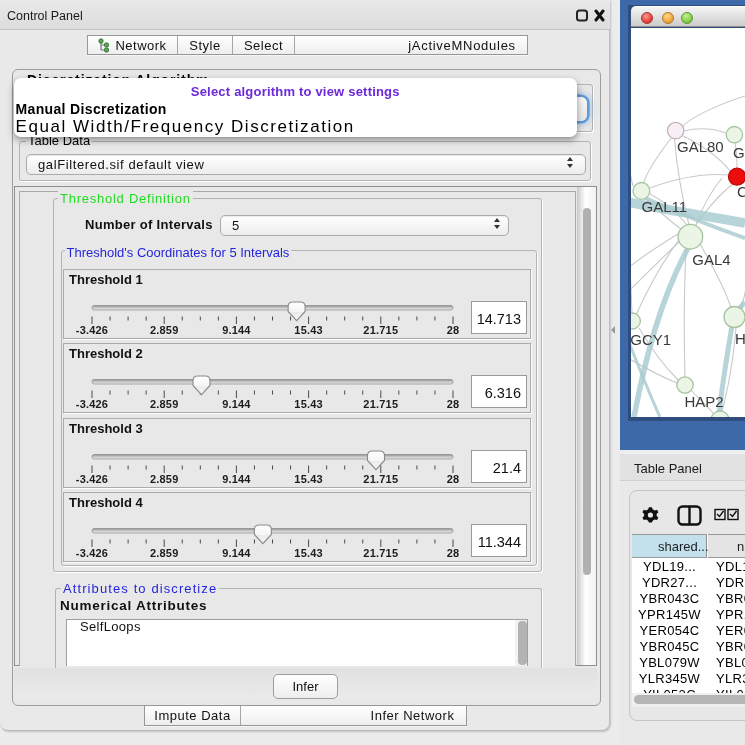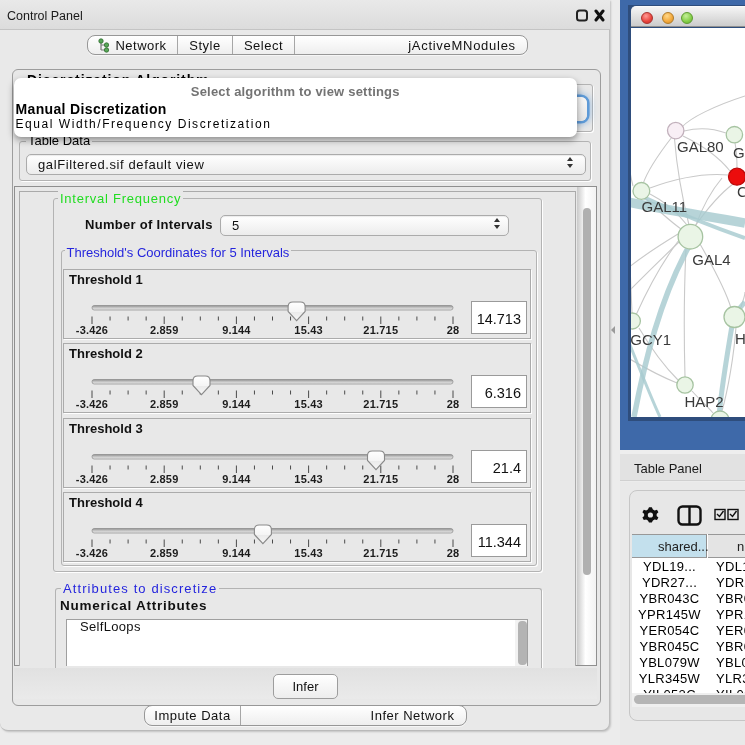--- a/index.html
+++ b/index.html
@@ -9,21 +9,21 @@
 
 
 #cpwin { left:0; top:0; width:610px; height:731px; background:#e9e9e9;
   border-right:1px solid #bdbdbd; border-bottom:1px solid #b9b9b9;
   border-radius:0 0 8px 8px; box-shadow:1px 1px 2px rgba(0,0,0,0.18); }
 #titlebar { left:0; top:0; width:610px; height:30px;
   background:linear-gradient(#e9e9e9,#dcdcdc); border-bottom:1px solid #c4c4c4; }
 #titlebar .t { position:absolute; left:7px; top:9px; font-size:12.5px; color:#1a1a1a; }
 
 
-.seg { position:absolute; display:flex; border:1px solid #979797; border-radius:8px;
+.seg { position:absolute; display:flex; border:1px solid #979797; border-radius:0;
   background:linear-gradient(#ffffff,#eeeeee); overflow:hidden;
   box-shadow:0 1px 0 rgba(255,255,255,0.6); }
 .seg .s { position:relative; display:flex; align-items:center; justify-content:center;
   font-size:13px; color:#111; border-right:1px solid #a6a6a6; letter-spacing:0.5px; }
 .seg .s:last-child { border-right:none; }
 .seg .s.on { background:linear-gradient(#9a9a9a,#7e7e7e); color:#ededed;margin-top:27px; }
 
 
 #outer { left:12px; top:69px; width:589px; height:637px; background:#e8e8e8;
   border:1.5px solid #9d9d9d; border-radius:6px; }
@@ -57,23 +57,23 @@
 
 
 #applybtn { left:273px; top:674px; width:65px; height:25px;
   background:linear-gradient(#ffffff,#ededed); border:1px solid #9d9d9d; border-radius:5px;
   font-size:13px; color:#111; text-align:center; line-height:23px; }
 
 
 #popup { left:13.5px; top:77.5px; width:563.5px; height:59.5px; background:#fff; border-radius:7px;
   box-shadow:0 3px 7px rgba(0,0,0,0.4); z-index:50; }
 #popup .hint { position:absolute; left:0; right:0; top:6.5px; text-align:center;
-  font-size:13px; font-weight:bold; color:#737373; letter-spacing:0.2px; }
+  font-size:13px; font-weight:bold; color:#6d28d9; letter-spacing:0.2px; }
 #popup .i1 { position:absolute; left:2px; top:23.5px; font-size:14px; font-weight:bold; color:#000; letter-spacing:0.35px; }
-#popup .i2 { position:absolute; left:2px; top:39.5px; font-size:12px; color:#000; letter-spacing:1.55px; }
+#popup .i2 { position:absolute; left:2px; top:39.5px; font-size:17px; color:#000; letter-spacing:1.55px; }
 
 
 #bluebg { left:620px; top:0; width:125px; height:450px; background:#3e69a9; }
 #netshadow { left:628px; top:4.5px; width:117px; height:416.5px; background:#2e4d7c; }
 #nettitle { left:631px; top:6px; width:114px; height:21px;
   background:linear-gradient(#f5f5f5,#cccccc); border-top:1px solid #fbfbfb;
   border-radius:5px 0 0 0; border-bottom:1px solid #8f8f8f; }
 #netcanvas { left:631px; top:27.5px; width:124px; height:389.5px; background:#fff; overflow:hidden; }
 .light { position:absolute; top:4.5px; width:12px; height:12px; border-radius:50%; }
 #tphead { left:620px; top:453.5px; width:125px; height:27.5px; background:#e2e2e2;
@@ -139,21 +139,21 @@
     </div>
 </div>
 
 <div class="abs" style="left:14px; top:186px; width:583px; height:480px; border:1px solid #8f8f8f; background:#e8e8e8;"></div>
 <div class="abs" style="left:19px; top:191px; width:557px; height:475px; border:1px solid #aaaaaa; border-bottom:none; background:#e8e8e8;"></div>
 
 <div class="abs" style="left:577px; top:187px; width:19px; height:478px; background:linear-gradient(90deg,#c9c9c9,#ffffff 45%,#f2f2f2);"></div>
 <div class="abs" style="left:583px; top:208px; width:8px; height:367px; background:#b0b0b0; border-radius:4px;"></div>
 
 <div class="etch" style="left:53px; top:198px; width:489px; height:374px;"></div>
-<div class="gtitle" style="left:58px; top:191px; color:#21dd21; letter-spacing:0.75px;">Interval Frequency</div>
+<div class="gtitle" style="left:58px; top:191px; color:#21dd21; letter-spacing:0.75px;">Threshold Definition</div>
 
 <div class="abs" style="left:85px; top:217px; font-size:13px; font-weight:bold; color:#111; letter-spacing:0.3px;">Number of Intervals</div>
 <div class="input" style="left:220px; top:215px; width:289px; height:21px; line-height:20px; padding-left:11px;">5
   <div class="updn" style="right:5px; top:2px;">
       <i class="u"></i>
       <i class="d"></i>
     </div>
 </div>
 
 <div class="etch" style="left:61px; top:250px; width:476px; height:316px;"></div>

